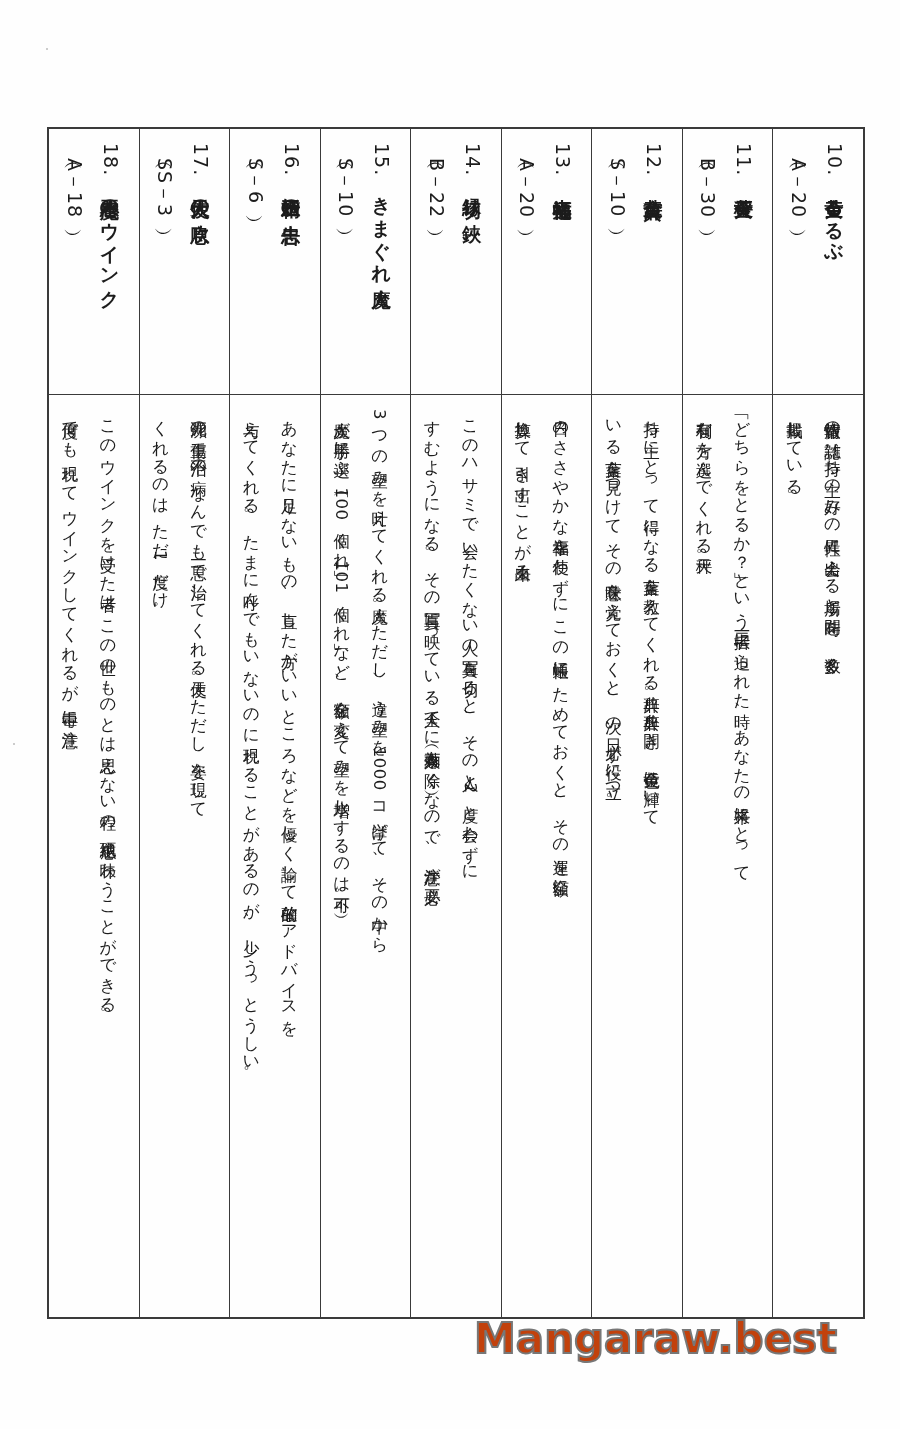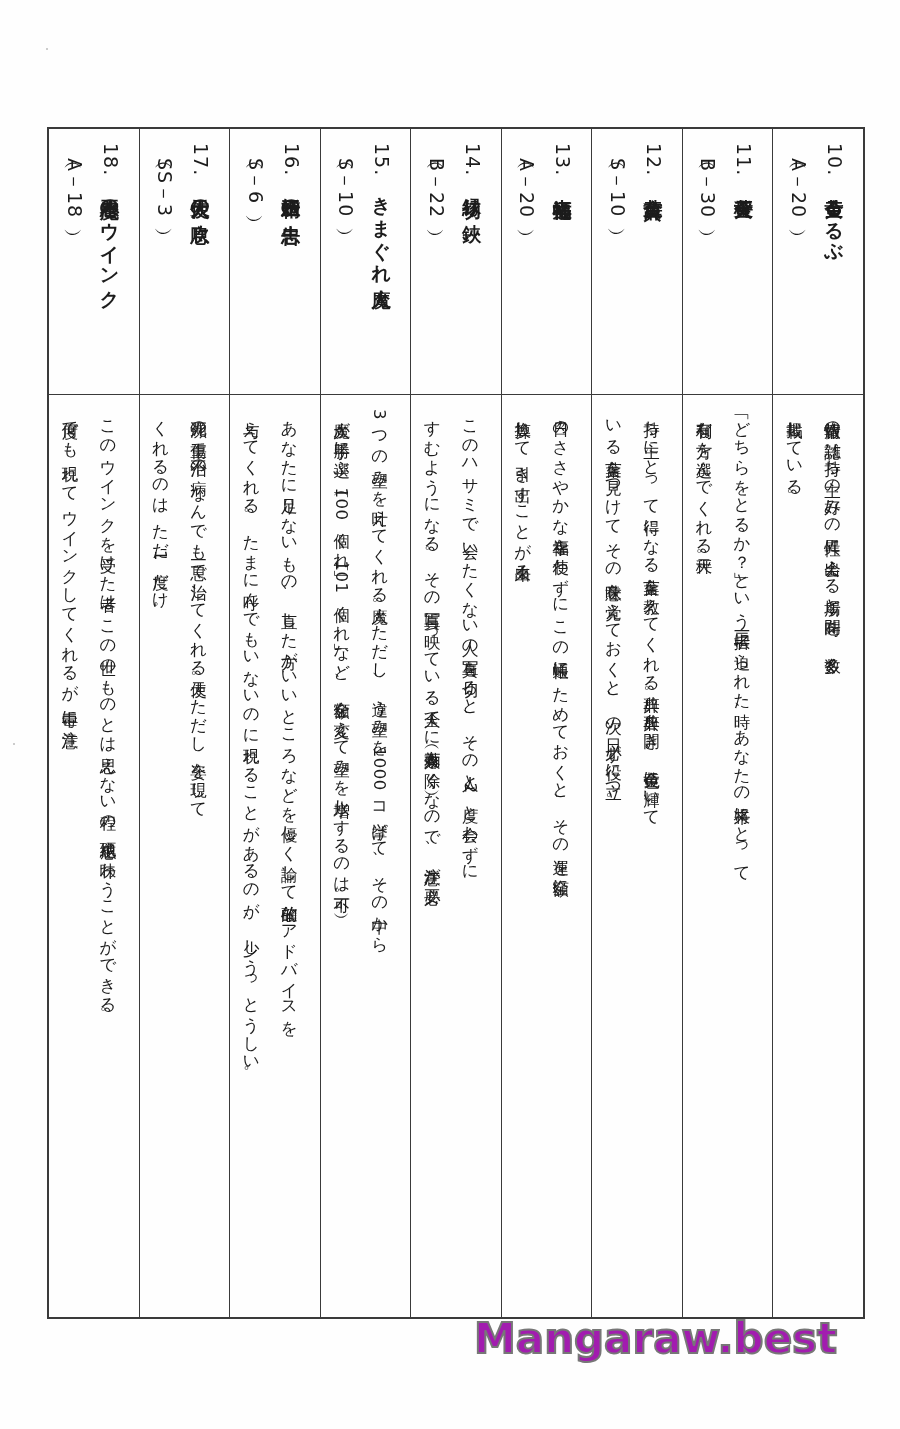--- a/index.html
+++ b/index.html
@@ -73,21 +73,21 @@
     .item-name { font-weight: bold; }
     .item-rank { display: block; padding-top: 14px; }
     .desc-line { display: block; }
     .watermark {
       position: absolute;
       left: 474px;
       top: 1318px;
       font-family: "DejaVu Sans", sans-serif;
       font-weight: bold;
       font-size: 42px;
-      color: #a21caf;
+      color: #c2410c;
       -webkit-text-stroke: 2px #777777;
       letter-spacing: 0px;
       line-height: 1;
     }
   </style>
 </head>
 <body>
 
 <div class="page">
   <span class="speck" style="left:46px;top:48px;"></span>

